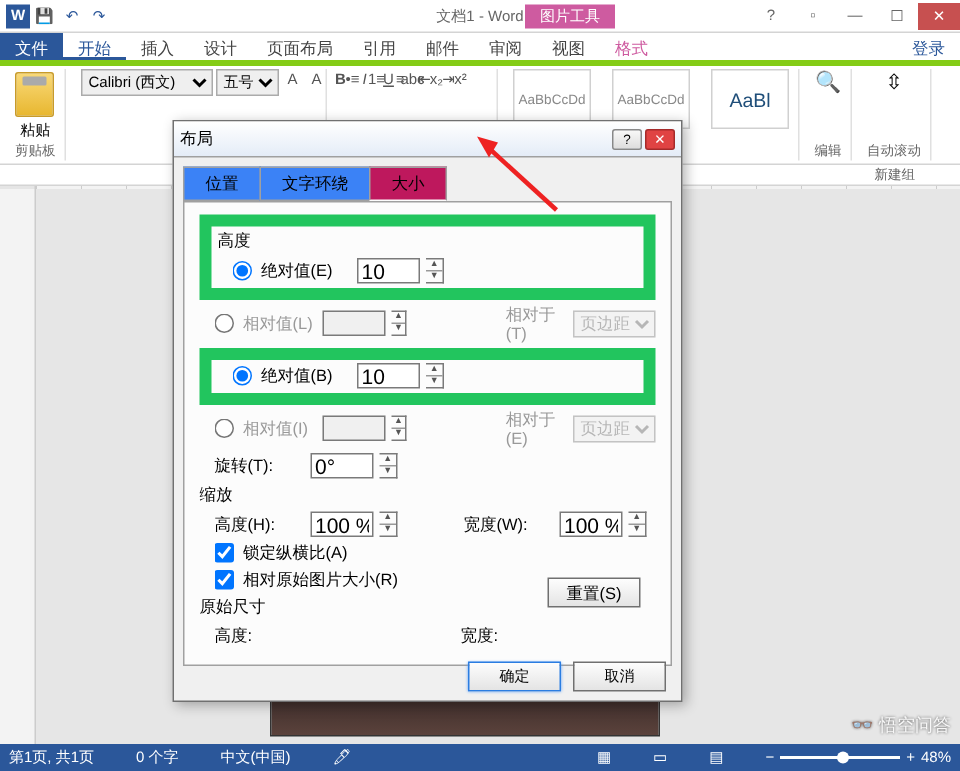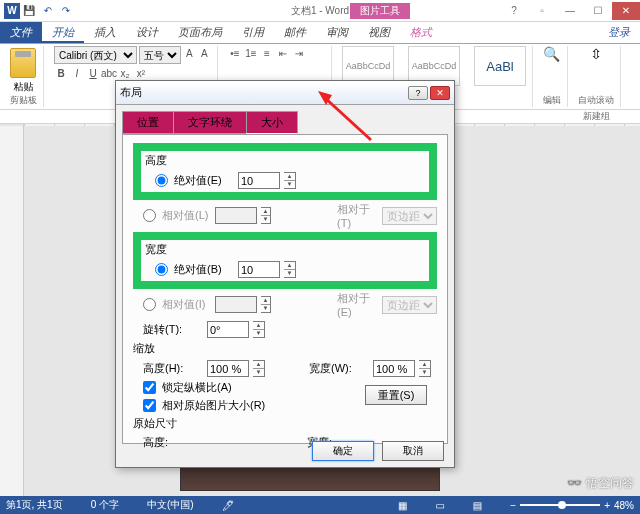--- a/index.html
+++ b/index.html
@@ -7,34 +7,34 @@
 
 .titlebar { height: 22px; background: #fff; border-bottom: 1px solid #d4d4d4; display: flex; align-items: center; position: relative; }
 .titlebar .qat { display: flex; gap: 2px; align-items: center; padding-left: 4px; }
 .titlebar .qat .ico { width: 16px; height: 16px; display: flex; align-items: center; justify-content: center; font-size: 10px; color: #2b579a; }
 .titlebar .title { position: absolute; left: 50%; transform: translateX(-50%); color: #666; font-size: 10px; }
 .titlebar .context { position: absolute; right: 230px; background: #ce5ba0; color: #fff; padding: 1px 10px; font-size: 10px; }
 .titlebar .winctl { margin-left: auto; display: flex; }
 .titlebar .winctl div { width: 28px; height: 18px; display: flex; align-items: center; justify-content: center; font-size: 10px; color: #666; }
 .titlebar .winctl .close { background: #c75050; color: #fff; }
 
-.tabs { height: 22px; background: #fff; display: flex; border-bottom: 1px solid #84cc16; font-style: italic; }
+.tabs { height: 22px; background: #fff; display: flex; border-bottom: 4px solid #84cc16; }
 .tabs .tab { padding: 3px 10px; font-size: 11px; color: #444; cursor: pointer; }
 .tabs .tab.file { background: #2b579a; color: #fff; }
 .tabs .tab.active { color: #2b579a; border-bottom: 2px solid #2b579a; }
 .tabs .tab.fmt { color: #ce5ba0; }
 .tabs .login { margin-left: auto; padding: 3px 10px; color: #2b579a; font-size: 11px; }
 
 .ribbon { height: 66px; background: #fff; border-bottom: 1px solid #d4d4d4; display: flex; padding: 2px 4px; gap: 4px; }
 .rgroup { border-right: 1px solid #e0e0e0; padding: 0 6px; display: flex; flex-direction: column; justify-content: space-between; }
 .rgroup .top { display: flex; gap: 4px; align-items: center; flex: 1; }
 .rgroup .lbl { text-align: center; font-size: 9px; color: #666; }
 .paste-ico { width: 26px; height: 30px; background: linear-gradient(#f9d978,#e8b730); border: 1px solid #c89b2a; border-radius: 2px; position: relative; }
 .paste-ico::before { content:""; position:absolute; top:2px; left:4px; right:4px; height:6px; background:#aaa; border-radius:1px; }
-.fontsel { display: flex; flex-direction: column; gap: 2px; }
+.fontsel { display: flex; flex-direction: row; gap: 2px; }
 .fontsel select { font-size: 10px; height: 18px; border: 1px solid #ababab; }
 .btnrow { display: flex; gap: 2px; }
 .btnrow span { width: 14px; height: 14px; display: flex; align-items: center; justify-content: center; font-size: 10px; color: #555; }
 
 .styles { display: flex; gap: 14px; }
 .stylebox { width: 52px; height: 40px; border: 1px solid #d0d0d0; display: flex; flex-direction: column; align-items: center; justify-content: center; font-size: 9px; color: #888; }
 .stylebox .big { font-size: 13px; color: #1f4e79; }
 
 .ruler { height: 16px; background: #f3f3f3; border-bottom: 1px solid #d4d4d4; display:flex; }
 .ruler .vr { width:24px; background:#e5e5e5; border-right:1px solid #ccc; }
@@ -56,28 +56,28 @@
 .statusbar .slider::before { content: ""; position: absolute; left: 38px; top: -3px; width: 8px; height: 8px; background: #fff; border-radius: 50%; }
 
 
 .dialog { position: absolute; left: 115px; top: 80px; width: 340px; height: 388px; background: #f0f0f0; border: 1px solid #707070; box-shadow: 2px 2px 8px rgba(0,0,0,.3); }
 .dialog .dtitle { height: 24px; background: linear-gradient(#fff,#e4ecf7); display: flex; align-items: center; padding: 0 4px; font-size: 11px; border-bottom:1px solid #a0a0a0;}
 .dialog .dtitle .dwin { margin-left: auto; display: flex; gap:2px;}
 .dialog .dtitle .dwin span { width: 20px; height: 14px; display: flex; align-items: center; justify-content: center; border:1px solid #888; background:linear-gradient(#f8f8f8,#ddd); font-size:9px; border-radius:2px;}
 .dialog .dtitle .dwin .dclose { background: #e04343; color: #fff; border-color:#a52a2a;}
 
 .dtabs { display: flex; margin: 6px 6px 0; }
-.dtabs .dtab { padding: 3px 14px; border: 1px solid #a0a0a0; background: #be185d; font-size: 11px; margin-right: -1px; cursor:pointer; }
+.dtabs .dtab { padding: 3px 14px; border: 1px solid #a0a0a0; background: #3b82f6; font-size: 11px; margin-right: -1px; cursor:pointer; }
 .dtabs .dtab.active { background: #be185d; border-bottom: 1px solid #fcfcfc; position:relative; z-index:1;}
 
 .dbody { border: 1px solid #a0a0a0; margin: 0 6px 6px; background: #fcfcfc; padding: 8px 10px; height: 310px; position: relative; }
 .glabel { font-size: 11px; margin-bottom: 4px; }
 .row { display: flex; align-items: center; gap: 4px; margin-bottom: 3px; margin-left: 10px; font-size: 11px; }
 .row label { width: 60px; }
-.row input[type=text] { width: 42px; height: 17px; border: 1px solid #7a7a7a; padding: 0 2px; font-size: 11px; }
+.row input[type=text] { width: 42px; height: 17px; border: 1px solid #7a7a7a; padding: 0 2px; font-size: 14px; }
 .row .rellbl { margin-left: 62px; width:50px; }
 .row select { width: 60px; height: 18px; border: 1px solid #ababab; font-size: 11px; }
 .row input[type=radio],.row input[type=checkbox] { margin-right: 2px; }
 .spinner { width:12px; height:17px; border:1px solid #7a7a7a; border-left:0; display:flex; flex-direction:column; }
 .spinner span { flex:1; font-size:6px; text-align:center; line-height:7px; color:#555; border-bottom:1px solid #999;}
 .spinner span:last-child{border:0;}
 
 .redbox { border: 8px solid #22c55e; padding: 2px 4px 0; margin-bottom: 2px; }
 .arrow { position: absolute; left: 218px; top: 98px; width: 50px; height: 40px; pointer-events: none; }
 
@@ -237,21 +237,20 @@
       <input type="text" disabled="" style="">
       <div class="spinner">
           <span>▲</span>
           <span>▼</span>
         </div>
       <label class="rellbl" style="color:#999;">相对于(T)</label>
       <select disabled=""><option>页边距</option></select>
     </div>
 
     <div class="redbox">
-      <div class="glabel">宽度</div>
       <div class="row">
         <input type="radio" checked="" style="">
         <label>绝对值(B)</label>
         <input type="text" value="10" style="">
         <div class="spinner">
             <span>▲</span>
             <span>▼</span>
           </div>
       </div>
     </div>

